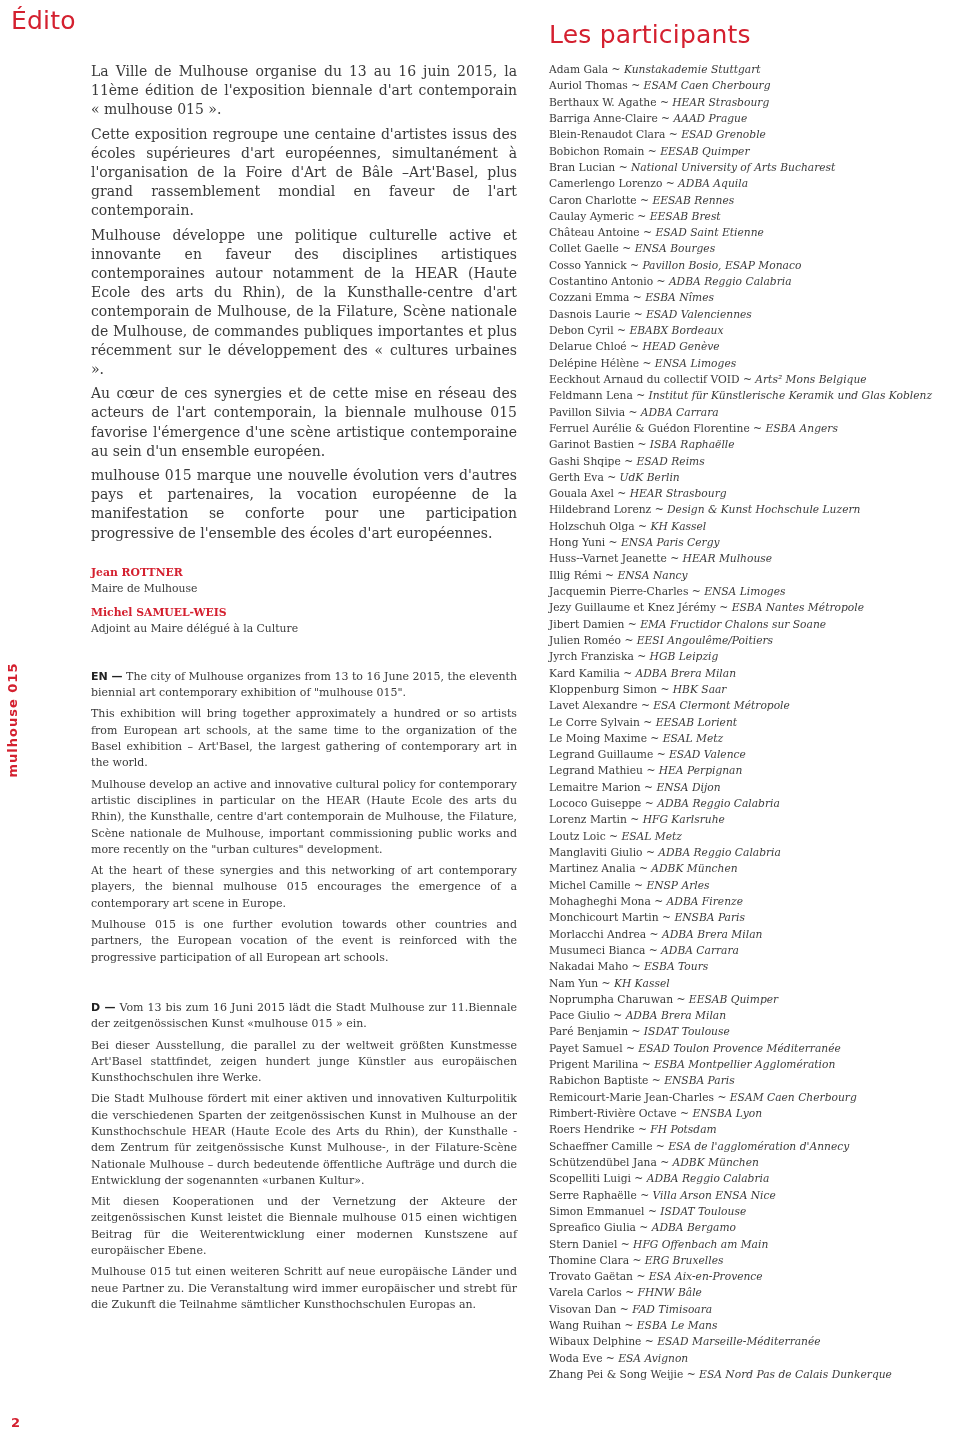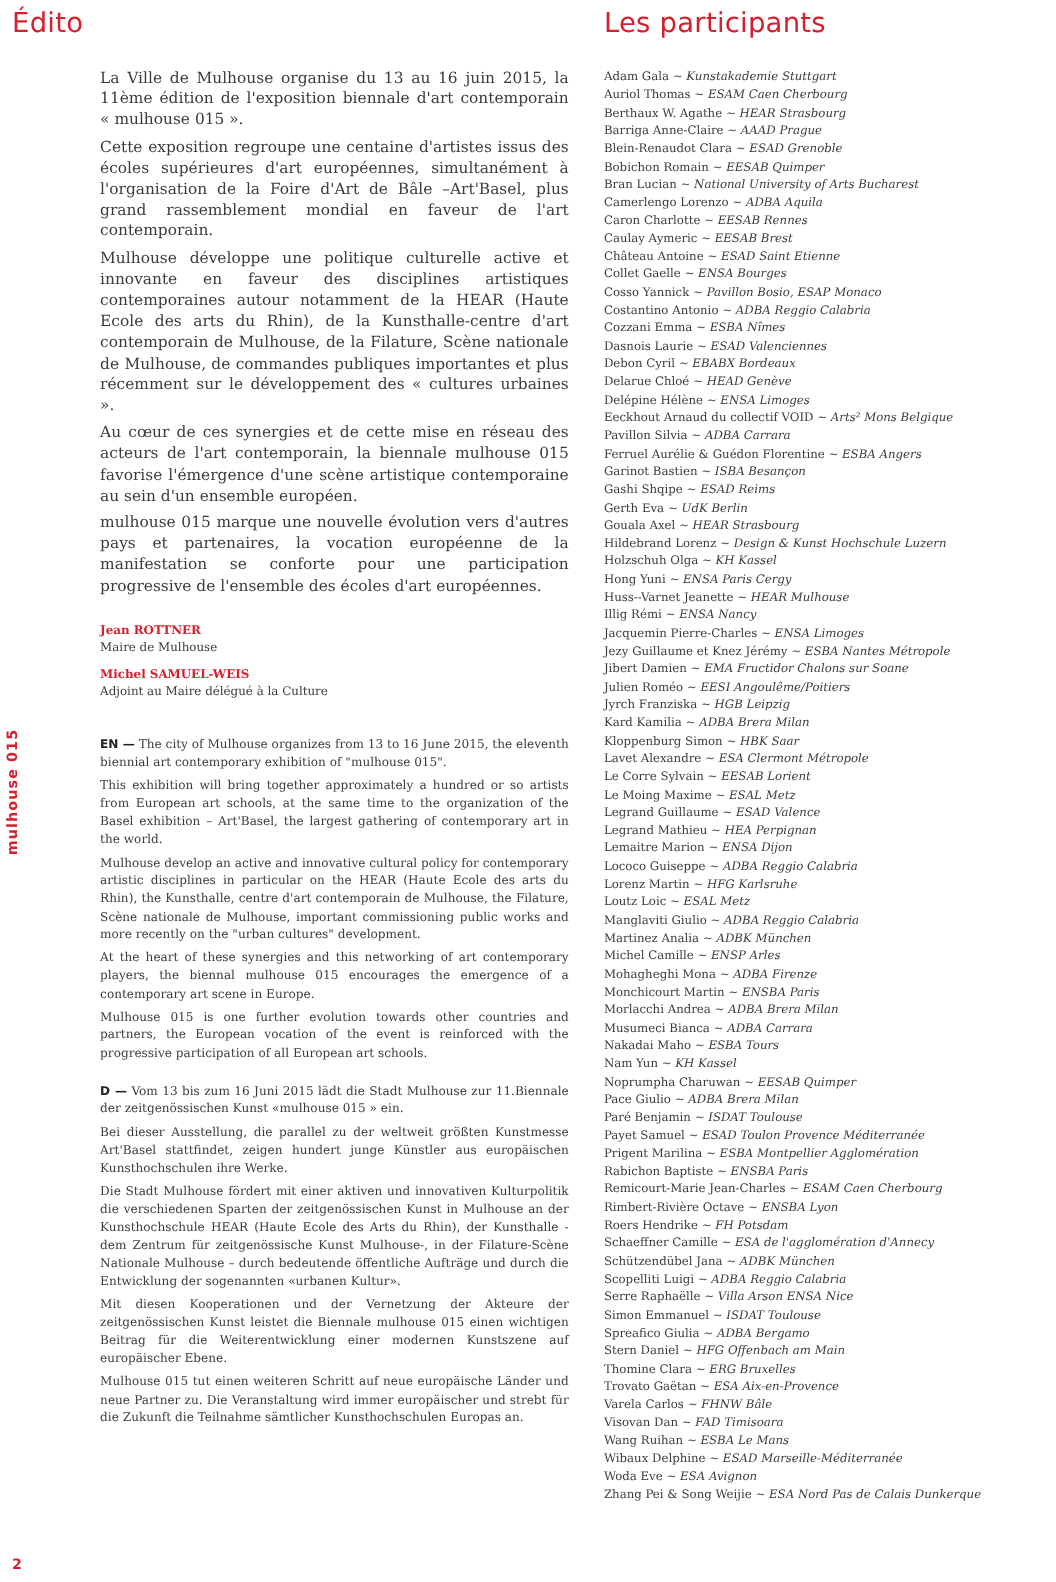--- a/index.html
+++ b/index.html
@@ -1,29 +1,29 @@
 <!DOCTYPE html>
 <html><head>
 <meta charset="utf-8">
 <style>
   html, body { margin: 0; padding: 0; background: #ffffff; }
   body { width: 960px; height: 1438px; position: relative; overflow: hidden; font-family: "DejaVu Serif", serif; color: #3a3a3a; }
   .heading { position: absolute; font-family: "DejaVu Sans", sans-serif; font-weight: normal; color: #d4202f; font-size: 25px; letter-spacing: 0.2px; margin: 0; }
   #edito-title { left: 11px; top: 6px; }
-  #participants-title { left: 549px; top: 6px; }
+  #participants-title { left: 549px; top: 20px; }
 
   .col-left { position: absolute; left: 91px; top: 62px; width: 426px; }
   .fr p { margin: 0 0 5px 0; font-size: 14px; line-height: 19.2px; text-align: justify; }
   .sig { margin-top: 22px; font-size: 10.8px; line-height: 16px; }
   .sig .name { color: #d4202f; font-weight: bold; display: block; }
   .sig .role { display: block; margin-bottom: 8px; }
   .lang-block { margin-top: 32px; }
   .lang-block p { margin: 0 0 5px 0; font-size: 11px; line-height: 16.3px; text-align: justify; }
   .lang-code { font-family: "DejaVu Sans", sans-serif; font-weight: bold; color: #222; }
-  .de-block { margin-top: 18px; }
+  .de-block { margin-top: 34px; }
 
   .col-right { position: absolute; left: 549px; top: 62px; width: 405px; }
   .plist { list-style: none; margin: 0; padding: 0; }
   .plist li { font-size: 10.7px; line-height: 16.32px; white-space: nowrap; }
   .plist .school { font-style: italic; }
 
   .side-label { position: absolute; left: 2px; top: 650px; width: 20px; height: 140px; }
   .side-label span { position: absolute; left: 50%; top: 50%; transform: translate(-50%, -50%) rotate(-90deg); font-family: "DejaVu Sans", sans-serif; font-weight: bold; font-size: 13px; color: #d4202f; white-space: nowrap; letter-spacing: 1px; }
   .page-number { position: absolute; left: 11px; top: 1415px; font-family: "DejaVu Sans", sans-serif; font-weight: bold; font-size: 13px; color: #d4202f; }
 </style>
@@ -81,23 +81,24 @@
       <li><span>Château Antoine</span><span> ~ </span><span class="school">ESAD Saint Etienne</span></li>
       <li><span>Collet Gaelle</span><span> ~ </span><span class="school">ENSA Bourges</span></li>
       <li><span>Cosso Yannick</span><span> ~ </span><span class="school">Pavillon Bosio, ESAP Monaco</span></li>
       <li><span>Costantino Antonio</span><span> ~ </span><span class="school">ADBA Reggio Calabria</span></li>
       <li><span>Cozzani Emma</span><span> ~ </span><span class="school">ESBA Nîmes</span></li>
       <li><span>Dasnois Laurie</span><span> ~ </span><span class="school">ESAD Valenciennes</span></li>
       <li><span>Debon Cyril</span><span> ~ </span><span class="school">EBABX Bordeaux</span></li>
       <li><span>Delarue Chloé</span><span> ~ </span><span class="school">HEAD Genève</span></li>
       <li><span>Delépine Hélène</span><span> ~ </span><span class="school">ENSA Limoges</span></li>
       <li><span>Eeckhout Arnaud du collectif VOID</span><span> ~ </span><span class="school">Arts² Mons Belgique</span></li>
+      <li><span>Feldmann Lena</span><span> ~ </span><span class="school">Institut für Künstlerische Keramik und Glas Koblenz</span></li>
       <li><span>Pavillon Silvia</span><span> ~ </span><span class="school">ADBA Carrara</span></li>
       <li><span>Ferruel Aurélie &amp; Guédon Florentine</span><span> ~ </span><span class="school">ESBA Angers</span></li>
-      <li><span>Garinot Bastien</span><span> ~ </span><span class="school">ISBA Besançon</span></li>
+      <li><span>Garinot Bastien</span><span> ~ </span><span class="school">ISBA Raphaëlle</span></li>
       <li><span>Gashi Shqipe</span><span> ~ </span><span class="school">ESAD Reims</span></li>
       <li><span>Gerth Eva</span><span> ~ </span><span class="school">UdK Berlin</span></li>
       <li><span>Gouala Axel</span><span> ~ </span><span class="school">HEAR Strasbourg</span></li>
       <li><span>Hildebrand Lorenz</span><span> ~ </span><span class="school">Design &amp; Kunst Hochschule Luzern</span></li>
       <li><span>Holzschuh Olga</span><span> ~ </span><span class="school">KH Kassel</span></li>
       <li><span>Hong Yuni</span><span> ~ </span><span class="school">ENSA Paris Cergy</span></li>
       <li><span>Huss--Varnet Jeanette</span><span> ~ </span><span class="school">HEAR Mulhouse</span></li>
       <li><span>Illig Rémi</span><span> ~ </span><span class="school">ENSA Nancy</span></li>
       <li><span>Jacquemin Pierre-Charles</span><span> ~ </span><span class="school">ENSA Limoges</span></li>
       <li><span>Jezy Guillaume et Knez Jérémy</span><span> ~ </span><span class="school">ESBA Nantes Métropole</span></li>

